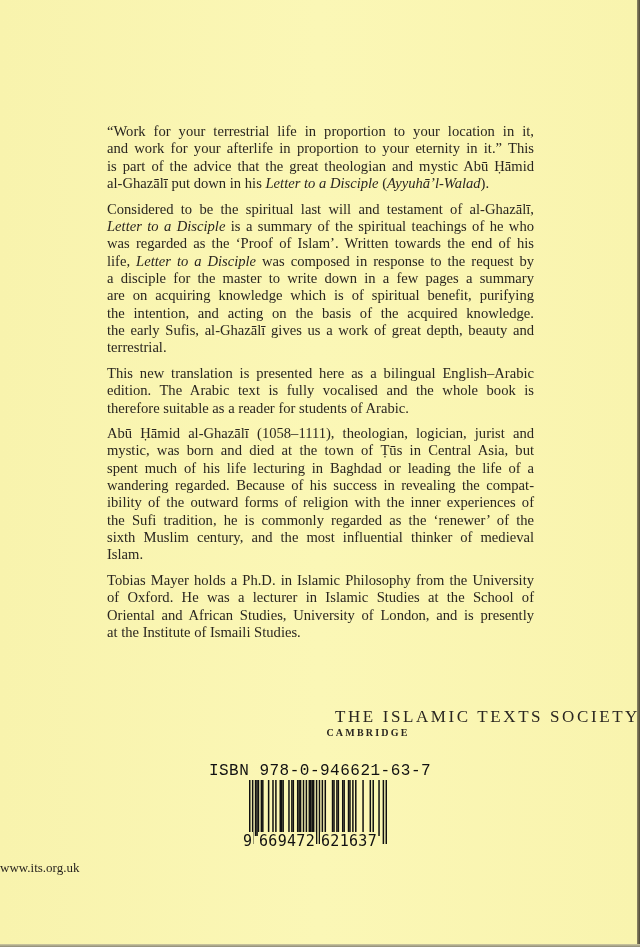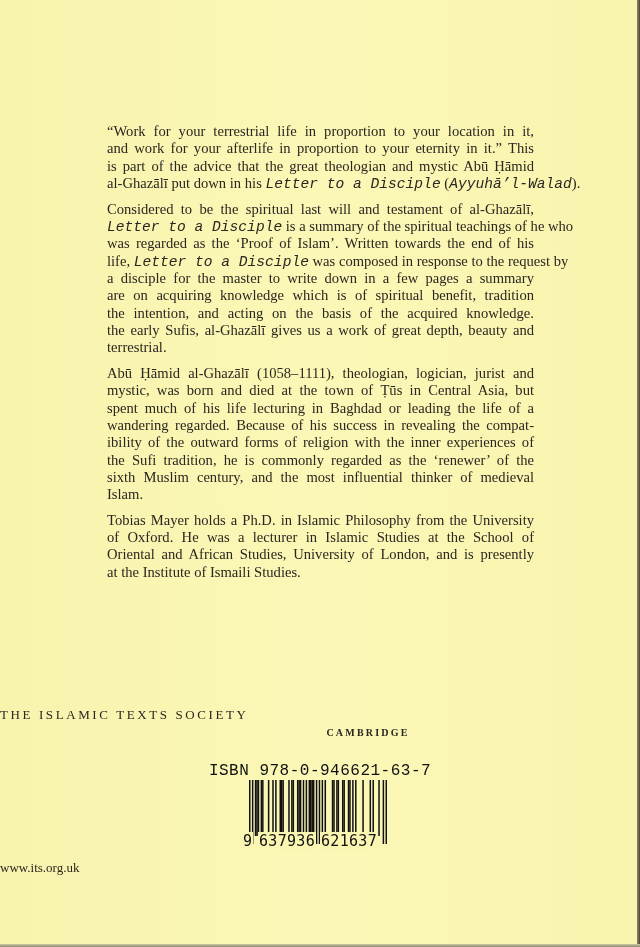--- a/index.html
+++ b/index.html
@@ -24,24 +24,24 @@
   .text-block {
     position:absolute; left:107px; top:123px; width:427px;
     font-size:14.6px; line-height:17.35px;
   }
   .para { margin:0 0 8.2px 0; }
   .line {
     display:block; white-space:nowrap;
     text-align:justify; text-align-last:justify; height:17.35px;
   }
   .line.last { text-align:left; text-align-last:left; }
-  i { font-style:italic;font-family:Liberation Mono, monospace; }
+  i { font-style:italic; }
   .publisher {
     position:absolute; left:0; width:640px; top:707px;
-    text-align:left; font-size:13px; letter-spacing:2.6px;
+    text-align:right; font-size:17px; letter-spacing:2.6px;
   }
   .city {
     position:absolute; left:0; width:640px; top:727px;
     text-align:center; font-size:10px; letter-spacing:2.2px; font-weight:bold;padding-left:48px;
   }
   .isbn {
     position:absolute; left:0; width:640px; top:762px;
     text-align:center; font-family:Liberation Mono, monospace;
     font-size:16px; letter-spacing:0.5px; color:#111;
   }
@@ -71,24 +71,29 @@
         <span class="line">and work for your afterlife in proportion to your eternity in it.” This</span>
         <span class="line">is part of the advice that the great theologian and mystic Abū Ḥāmid</span>
         <span class="line last">al-Ghazālī put down in his <i>Letter to a Disciple</i> (<i>Ayyuhā’l-Walad</i>).</span>
       </div>
       <div class="para">
         <span class="line">Considered to be the spiritual last will and testament of al-Ghazālī,</span>
         <span class="line"><i>Letter to a Disciple</i> is a summary of the spiritual teachings of he who</span>
         <span class="line">was regarded as the ‘Proof of Islam’. Written towards the end of his</span>
         <span class="line">life, <i>Letter to a Disciple</i> was composed in response to the request by</span>
         <span class="line">a disciple for the master to write down in a few pages a summary</span>
-        <span class="line">are on acquiring knowledge which is of spiritual benefit, tradition</span>
+        <span class="line">are on acquiring knowledge which is of spiritual benefit, purifying</span>
         <span class="line">the intention, and acting on the basis of the acquired knowledge.</span>
         <span class="line">the early Sufis, al-Ghazālī gives us a work of great depth, beauty and</span>
         <span class="line last">terrestrial.</span>
+      </div>
+      <div class="para">
+        <span class="line">This new translation is presented here as a bilingual English–Arabic</span>
+        <span class="line">edition. The Arabic text is fully vocalised and the whole book is</span>
+        <span class="line last">therefore suitable as a reader for students of Arabic.</span>
       </div>
       <div class="para">
         <span class="line">Abū Ḥāmid al-Ghazālī (1058–1111), theologian, logician, jurist and</span>
         <span class="line">mystic, was born and died at the town of Ṭūs in Central Asia, but</span>
         <span class="line">spent much of his life lecturing in Baghdad or leading the life of a</span>
         <span class="line">wandering regarded. Because of his success in revealing the compat-</span>
         <span class="line">ibility of the outward forms of religion with the inner experiences of</span>
         <span class="line">the Sufi tradition, he is commonly regarded as the ‘renewer’ of the</span>
         <span class="line">sixth Muslim century, and the most influential thinker of medieval</span>
         <span class="line last">Islam.</span>
@@ -149,21 +154,21 @@
       <rect x="113.31" y="0" width="1.50" height="56" fill="#111"></rect>
       <rect x="120.57" y="0" width="1.50" height="56" fill="#111"></rect>
       <rect x="123.47" y="0" width="1.50" height="56" fill="#111"></rect>
       <rect x="129.28" y="0" width="1.50" height="56" fill="#111"></rect>
       <rect x="133.64" y="0" width="1.50" height="64" fill="#111"></rect>
       <rect x="136.55" y="0" width="1.50" height="64" fill="#111"></rect>
     </svg>
 
   <div class="barcode-digits">
     <span class="bd-first">9</span>
-    <span class="bd-left">637936</span>
+    <span class="bd-left">669472</span>
     <span class="bd-right">621637</span>
   </div>
 
   <div class="url">www.its.org.uk</div>
 </div>
 
 <div class="edge-right"></div>
 <div class="edge-bottom"></div>
 
 </body></html>

